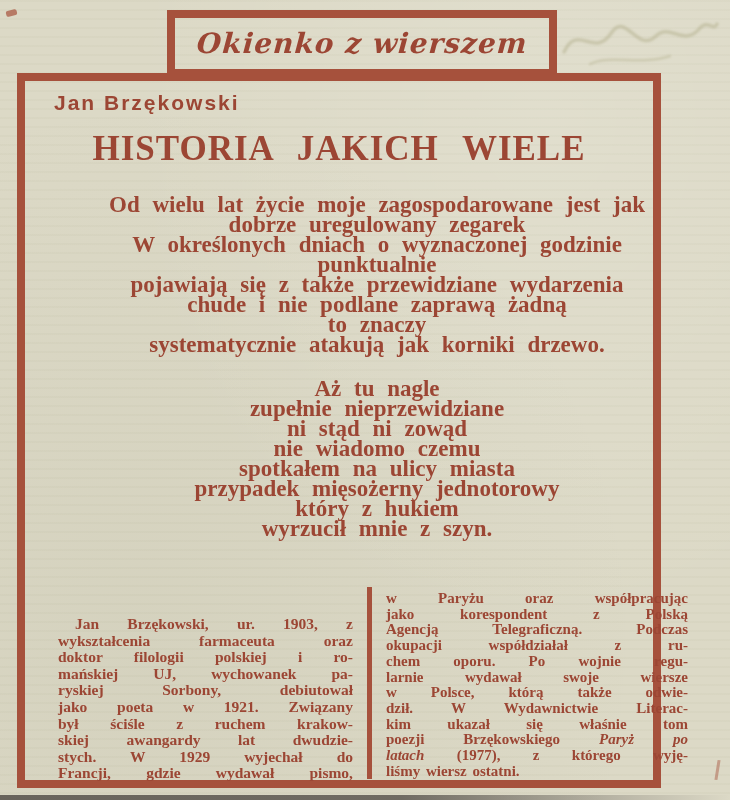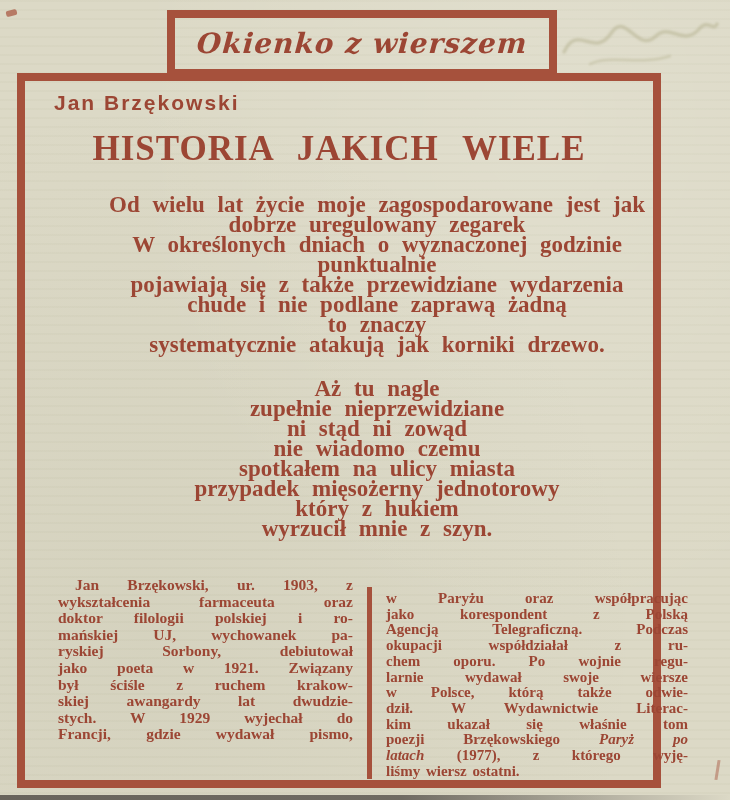--- a/index.html
+++ b/index.html
@@ -57,21 +57,21 @@
     text-align:center;
   }
   .stanza + .stanza{margin-top:24px;}
   
   .bio-col{position:absolute;color:var(--ink);font-weight:bold;}
   .bio-col .line{
     font-size:15.5px;text-align:justify;text-align-last:justify;word-spacing:2px;
   }
   .bio-col .line.end{text-align-last:left;}
   .bio-col .line.indent{text-indent:17px;}
-  .bio-left{left:33px;top:496px;width:295px;}
+  .bio-left{left:33px;top:535px;width:295px;}
   .bio-left .line{line-height:16.6px;}
   .bio-right{left:361px;top:510px;width:302px;}
   .bio-right .line{line-height:15.7px;font-size:15px;}
   .bio-divider{
     position:absolute;left:342px;top:506px;width:5px;height:192px;
     background:var(--frame);
   }
   .i{font-style:italic;}
   .b{font-weight:bold;}
 </style>

